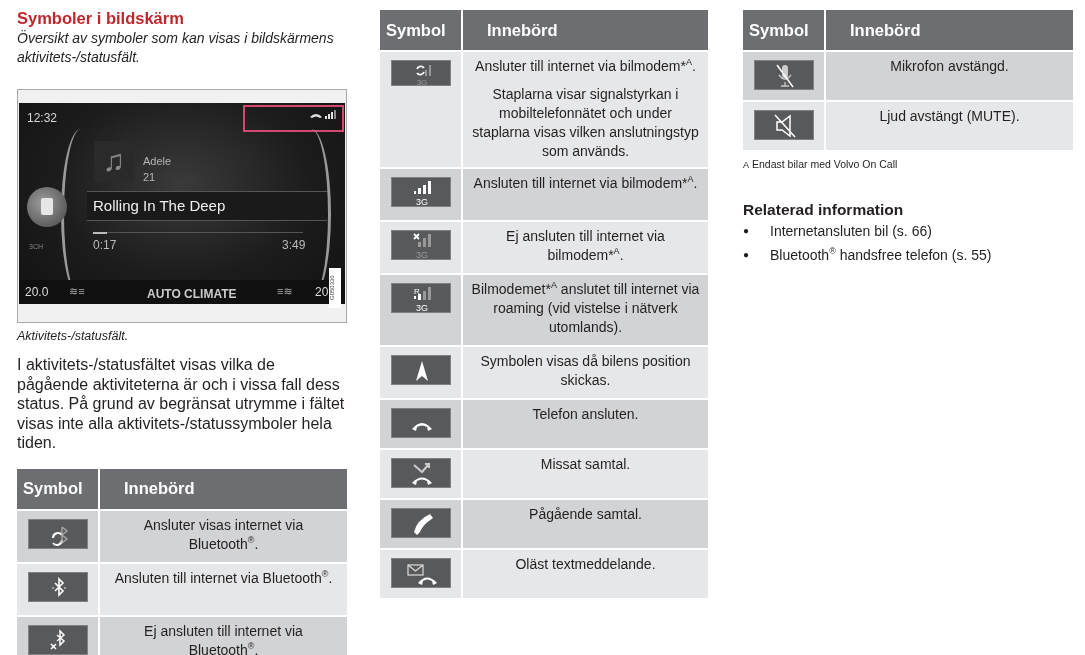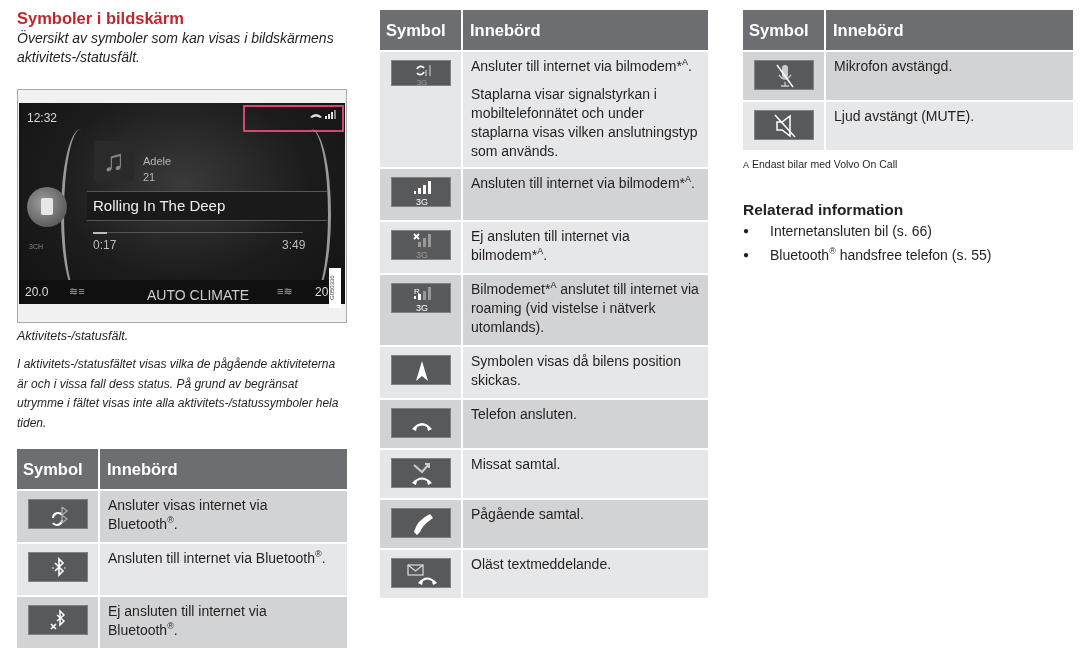--- a/index.html
+++ b/index.html
@@ -30,34 +30,34 @@
   .screen .source-btn { position: absolute; left: 8px; top: 84px; width: 40px; height: 40px; border-radius: 50%; background: radial-gradient(circle at 40% 40%, #9d9d9d, #444); }
   .screen .source-btn::after { content: ""; position: absolute; left: 14px; top: 11px; width: 12px; height: 17px; background: #e6e6e6; border-radius: 2px; }
   .screen .ch { position: absolute; left: 10px; top: 140px; color: #888; font-size: 7px; }
   .screen .progress { position: absolute; left: 74px; top: 129px; width: 14px; height: 2px; background: #bbb; }
   .screen .progress-track { position: absolute; left: 74px; top: 129px; width: 210px; height: 1px; background: #555; }
   .screen .elapsed { position: absolute; left: 74px; top: 135px; color: #bbb; font-size: 12px; }
   .screen .duration { position: absolute; left: 263px; top: 135px; color: #bbb; font-size: 12px; }
   .screen .bottom { position: absolute; left: 0; top: 177px; width: 100%; height: 24px; background: #101010; }
   .screen .temp-left { position: absolute; left: 6px; top: 182px; color: #ddd; font-size: 12px; }
   .screen .seat-left { position: absolute; left: 50px; top: 182px; color: #aaa; font-size: 11px; }
-  .screen .climate { position: absolute; left: 128px; top: 184px; color: #ccc; font-size: 14px; }
+  .screen .climate { position: absolute; left: 128px; top: 184px; color: #ccc; font-size: 12px; font-weight: bold; }
   .screen .seat-right { position: absolute; left: 258px; top: 182px; color: #aaa; font-size: 11px; }
   .screen .temp-right { position: absolute; left: 296px; top: 182px; color: #ddd; font-size: 12px; }
   .figure .code { position: absolute; left: 311px; top: 178px; width: 12px; height: 40px; background: #fff; color: #444; font-size: 6px; writing-mode: vertical-rl; transform: rotate(180deg); text-align: center; }
 
   .caption { font-style: italic; font-size: 12.5px; margin-top: 5px; line-height: 17px; }
-  .body-text { font-size: 12px; line-height: 19.5px; margin-top: 10px; font-style: italic; }
+  .body-text { font-size: 16px; line-height: 19.5px; margin-top: 10px; }
 
   
   table.sym { border-collapse: separate; border-spacing: 0; width: 100%; }
   table.sym th { background: #6d6e71; color: #fff; font-size: 16.5px; font-weight: bold; text-align: left; height: 40px; padding: 0 6px; border-right: 2px solid #fff; }
-  table.sym th:last-child { border-right: none; padding-left: 7px; }
+  table.sym th:last-child { border-right: none; padding-left: 24px; }
   table.sym td { vertical-align: top; border-top: 2px solid #fff; border-right: 2px solid #fff; font-size: 14px; line-height: 19px; }
-  table.sym td:last-child { border-right: none; padding: 5px 8px 6px 8px; }
+  table.sym td:last-child { border-right: none; padding: 5px 8px 6px 8px; text-align: center; }
   table.sym td.icon-cell { width: 83px; padding: 8px 0 0 0; text-align: center; }
   tr.shade-a td { background: #d1d3d4; }
   tr.shade-b td { background: #e6e7e8; }
   .icon-box { display: inline-block; width: 60px; height: 30px; background: #58595b; border: 1px solid #808285; position: relative; color: #fff; vertical-align: top; }
   .icon-box svg { position: absolute; left: 0; top: 0; }
   .desc-p + .desc-p { margin-top: 9px; }
   sup { font-size: 9px; line-height: 0; }
 
   .col1 table.sym { margin-top: 16px; }
   .col2 table.sym { margin-top: 10px; }

